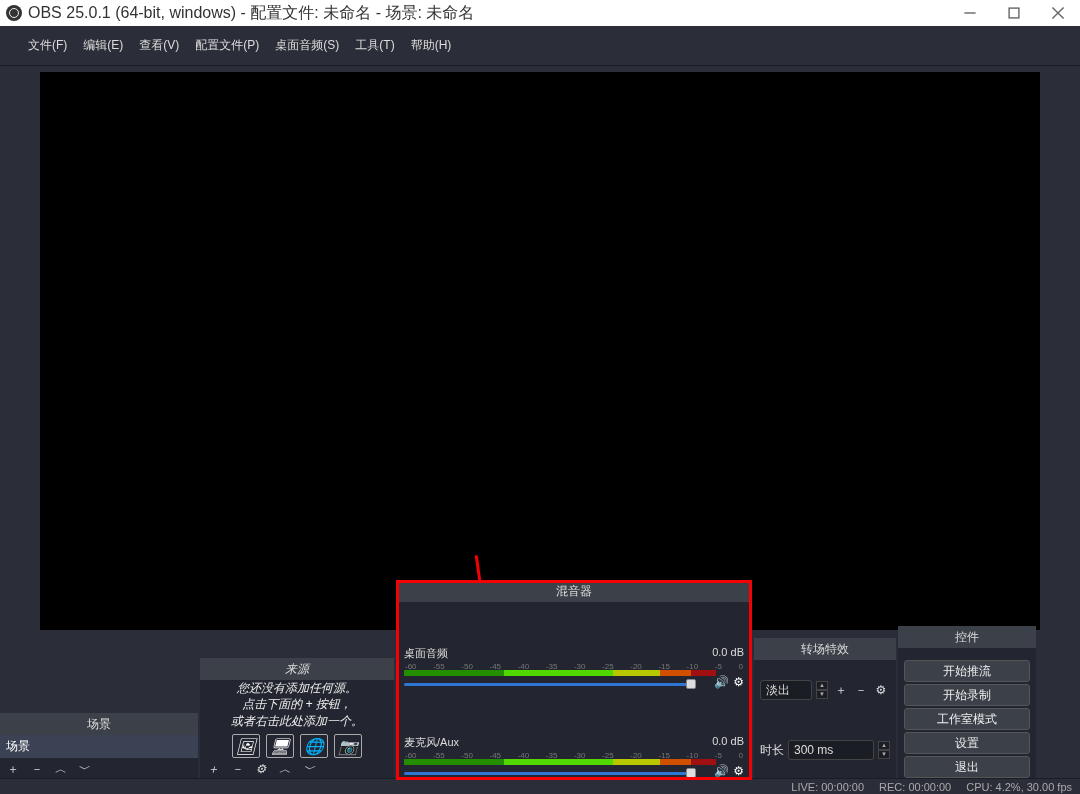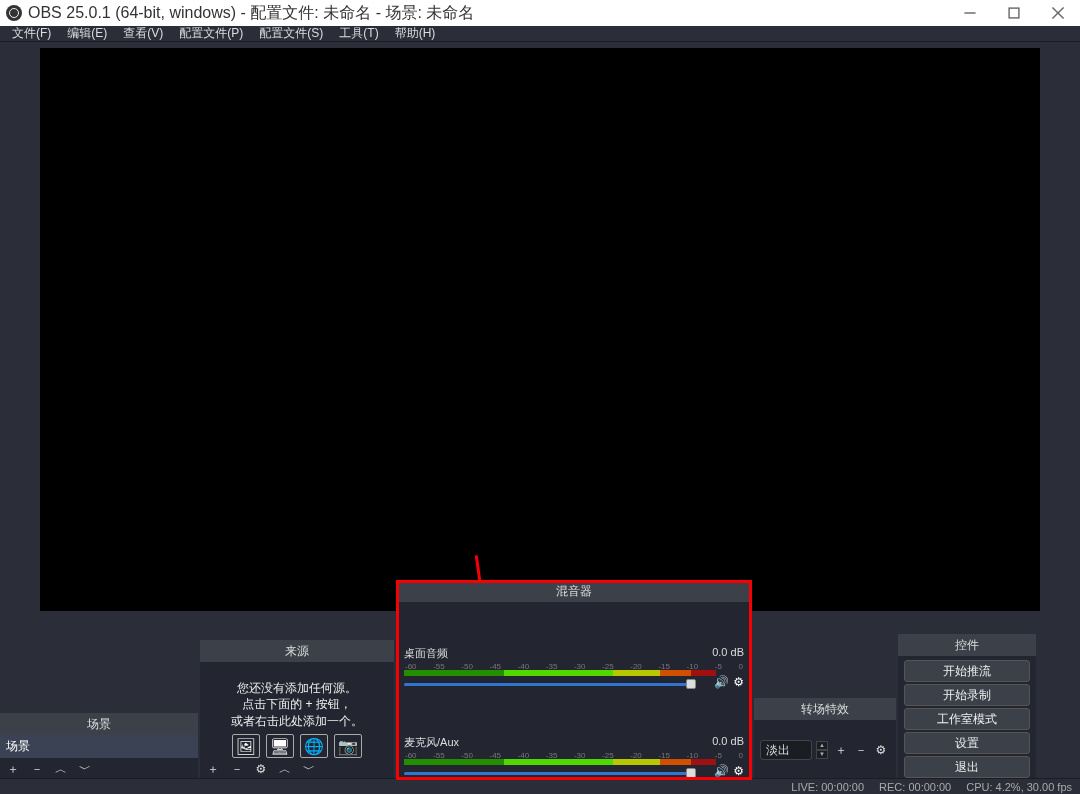--- a/index.html
+++ b/index.html
@@ -5,42 +5,42 @@
 * { box-sizing: border-box; margin: 0; padding: 0; font-family: "Microsoft YaHei", "Segoe UI", sans-serif; }
 body { width: 1080px; height: 794px; background: #2b2e38; color: #ddd; font-size: 12px; overflow: hidden; position: relative; }
 
 .titlebar { height: 26px; background: #fff; display: flex; align-items: center; color: #000; position: relative; }
 .titlebar-icon { width: 16px; height: 16px; border-radius: 50%; background: #333; margin: 0 6px; display: inline-flex; align-items: center; justify-content: center; }
 .titlebar-icon::before { content: ""; display: block; width: 8px; height: 8px; border: 1.5px solid #eee; border-radius: 50%; }
 .titlebar-title { font-size: 16px; color: #333; }
 .window-controls { margin-left: auto; display: flex; }
 .window-controls .ctl { width: 44px; height: 26px; display: flex; align-items: center; justify-content: center; color: #555; }
 
-.menubar { height: 16px; background: #2b2e38; border-bottom: 1px solid #1a1c22; display: flex; align-items: center; padding: 0 4px; }
+.menubar { height: 40px; background: #2b2e38; border-bottom: 1px solid #1a1c22; display: flex; align-items: center; padding: 0 20px; }
 .menubar .menu-item { padding: 3px 8px; color: #ddd; cursor: default; }
 
 .preview-area { height: 580px; background: #2b2e38; display: flex; align-items: flex-start; justify-content: center; padding: 6px 0; }
 .preview { width: 1000px; height: 563px; background: #000; position: relative; }
 
 .arrow { position: absolute; width: 36px; height: 50px; pointer-events:none; }
 .arrow .stem { position: absolute; background: #f60004; }
 .arrow .head { width: 0; height: 0; border-left: 7px solid transparent; border-right: 7px solid transparent; border-top: 14px solid #f60004; position: absolute; }
 
 .bottom-panels { position: absolute; left:0; right:0; bottom:14px; height: 150px; display: flex; background: #2b2e38; align-items: flex-end; }
 .panel { background: #2b2e38; display: flex; flex-direction: column; margin-right: 2px; }
 .panel-header { height: 22px; background: #3b4049; text-align: center; line-height: 22px; font-size: 12px; color: #ddd; }
 .panel-body { flex: 1; background: #232630; position: relative; }
 .panel-footer { height: 22px; background: #232630; display: flex; align-items: center; gap: 6px; padding: 0 4px; }
 .icon-btn { width: 18px; height: 18px; display: inline-flex; align-items: center; justify-content: center; color: #ddd; }
 
 .scenes { width: 198px; }
 .scene-item { padding: 3px 6px; background: #3a4254; color: #fff; }
 
-.sources { width: 194px; }
-.sources-empty { text-align: center; padding: 18px 4px 2px; line-height: 1.4; font-size: 12px; color: #eee; }
+.sources { width: 194px; font-style: italic; }
+.sources-empty { text-align: center; padding: 0 4px 2px; line-height: 1.4; font-size: 12px; color: #eee; }
 .source-icons { display: flex; justify-content: center; gap: 6px; margin-top: 2px; }
 .source-icons .big-btn { width: 28px; height: 24px; border: 1px solid #aaa; border-radius: 2px; display:flex; align-items:center; justify-content:center; font-size:16px; color:#fff; }
 
 .mixer-wrap { width: 356px; position: relative; }
 .mixer-outline { position:absolute; inset:0; border:3px solid #f60004; pointer-events:none; z-index:5; }
 .mixer-channel { padding: 4px 8px 2px; }
 .channel-top { display: flex; justify-content: space-between; font-size: 11px; color: #ddd; }
 .meter-track { height: 14px; position: relative; margin-top:1px; }
 .scale { position:absolute; top:0; left:0; right:0; font-size:8px; color:#777; display:flex; justify-content:space-between; padding:0 1px;}
 .bars { position:absolute; bottom:0; left:0; right:28px; height:6px; display:flex; }
@@ -92,21 +92,21 @@
         </svg>
     </div>
   </div>
 </div>
 
 <div class="menubar">
   <div class="menu-item">文件(F)</div>
   <div class="menu-item">编辑(E)</div>
   <div class="menu-item">查看(V)</div>
   <div class="menu-item">配置文件(P)</div>
-  <div class="menu-item">配置文件(S)</div>
+  <div class="menu-item">桌面音频(S)</div>
   <div class="menu-item">工具(T)</div>
   <div class="menu-item">帮助(H)</div>
 </div>
 
 <div class="preview-area">
   <div class="preview"></div>
 </div>
 
 <div class="arrow" style="left:463px; top:555px;">
   <div class="stem" style="width:3px; height:38px; left:17px; top:0; transform:rotate(-8deg); transform-origin:bottom;"></div>
@@ -245,26 +245,36 @@
         <div class="spin">
             <span>▲</span>
             <span>▼</span>
           </div>
         <div class="trans-btns">
           <span class="icon-btn">＋</span>
           <span class="icon-btn">－</span>
           <span class="icon-btn">⚙</span>
         </div>
       </div>
+      <div class="trans-row">
+        <span>时长</span>
+        <div class="trans-select">
+          <span>300 ms</span>
+        </div>
+        <div class="spin">
+            <span>▲</span>
+            <span>▼</span>
+          </div>
+      </div>
     </div>
   </div>
 
   <div class="panel controls-panel">
     <div class="panel-header">控件</div>
-    <div class="panel-body" style="padding-top:2px;">
+    <div class="panel-body" style="padding-top:10px;">
       <div class="side-button">开始推流</div>
       <div class="side-button">开始录制</div>
       <div class="side-button">工作室模式</div>
       <div class="side-button">设置</div>
       <div class="side-button">退出</div>
     </div>
   </div>
 
 </div>
 

